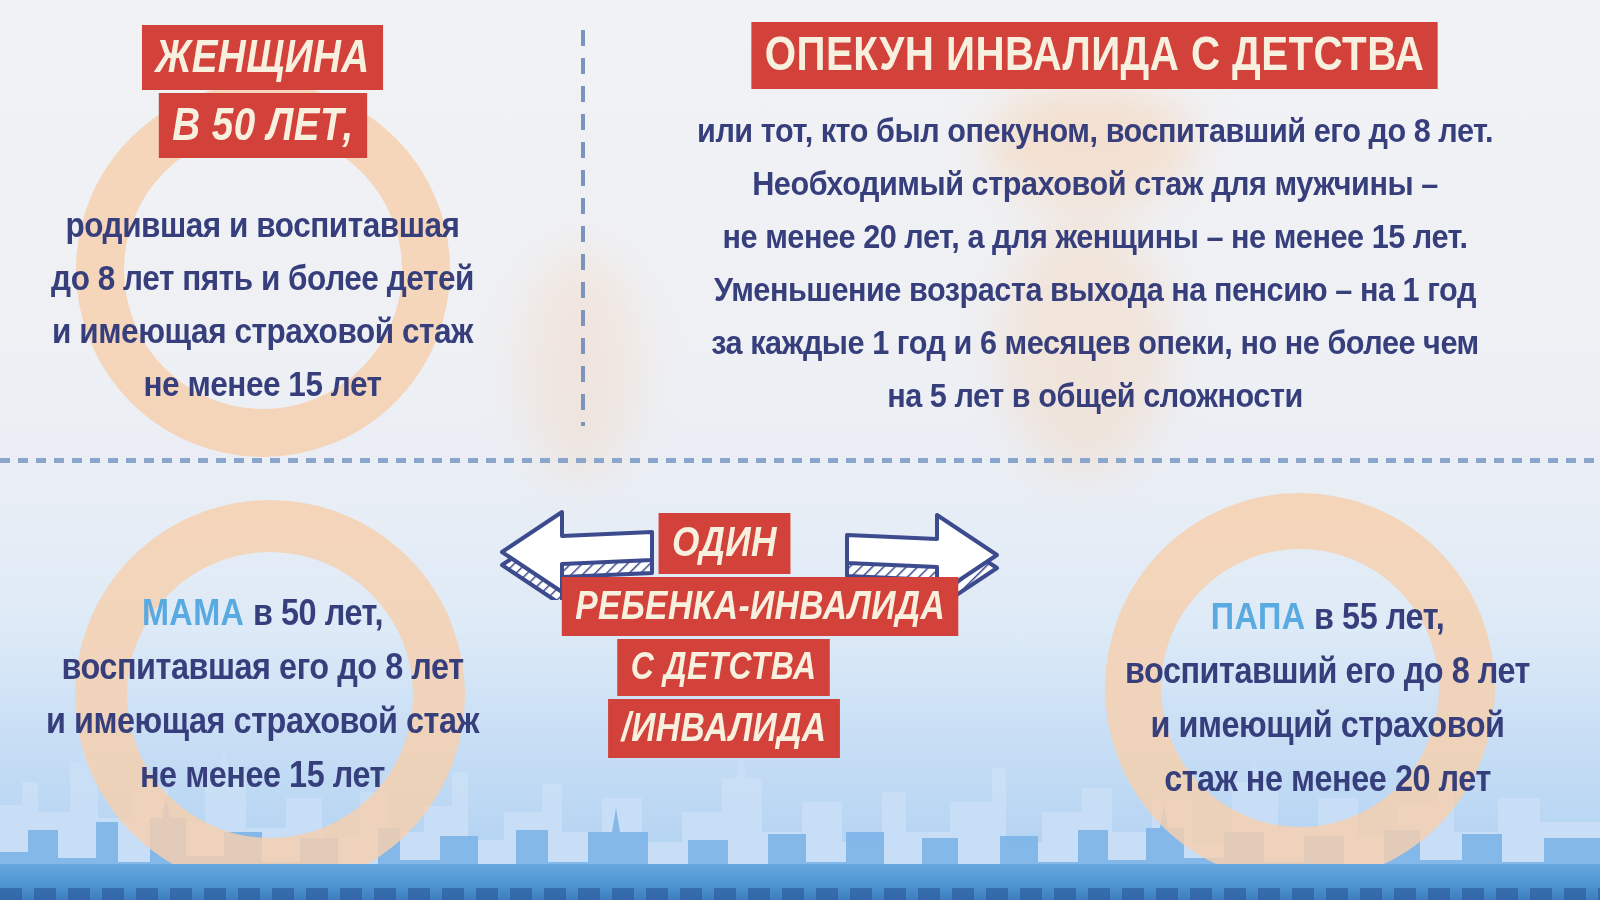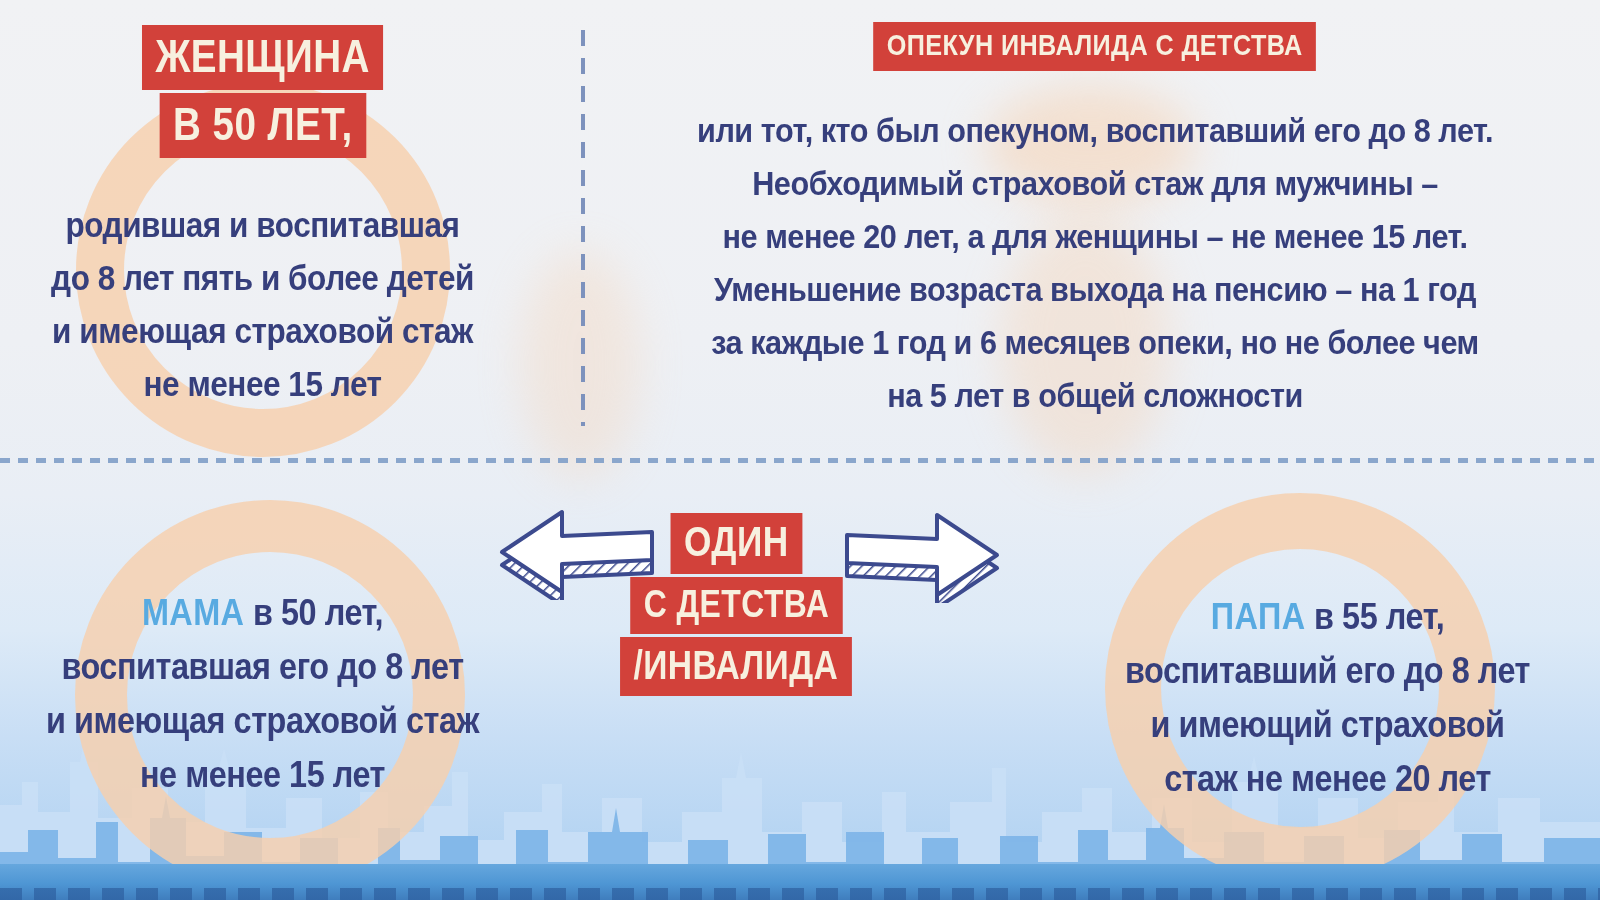--- a/index.html
+++ b/index.html
@@ -35,31 +35,31 @@
   
   .vdiv{position:absolute; left:581px; top:30px; width:4px; height:396px; z-index:4;
       background:repeating-linear-gradient(180deg,var(--divider-blue) 0 16px, rgba(0,0,0,0) 16px 28px);}
   .hdiv{position:absolute; left:0; top:458px; width:1600px; height:5px; z-index:4;
       background:repeating-linear-gradient(90deg,#8aa6cc 0 10px, rgba(0,0,0,0) 10px 18px);}
   
   .badge{display:inline-block; background:var(--badge-red); color:var(--badge-text);
       font-weight:bold; line-height:1; padding:8px 16px 11px;
       transform:scaleX(.84); transform-origin:center top; white-space:nowrap;
       letter-spacing:.5px;}
-  .brow{margin:3px 0; text-align:center;}
+  .brow{margin:3px 0; text-align:center;font-style:italic;}
   
   .txt{position:absolute; text-align:center; color:var(--text-dark); font-weight:bold;
       letter-spacing:-.5px; transform:scaleX(.9); transform-origin:center top; z-index:6;}
   .txt .line{white-space:nowrap;}
   .hl{color:var(--text-light-blue); letter-spacing:.5px;}
   .tl-badges{position:absolute; left:0; top:22px; width:525px; text-align:center;
       z-index:6; font-size:46px;}
   .tr-badge{position:absolute; left:600px; top:22px; width:990px; text-align:center;
-      z-index:6; font-size:30px;}
-  .center-badges{position:absolute; left:536px; top:510px; width:400px;
+      z-index:6; font-size:48px;}
+  .center-badges{position:absolute; left:524px; top:510px; width:400px;
       text-align:center; z-index:6;}
   .center-badges .f1{font-size:42px;} .center-badges .f2{font-size:40px;}
   .center-badges .f3{font-size:38px;}
   .tl-text{left:0; top:198px; width:525px; font-size:35px; line-height:53px;}
   .tr-text{left:600px; top:104px; width:990px; font-size:34px; line-height:53px;}
   .bl-text{left:0; top:586px; width:525px; font-size:36px; line-height:54px;}
   .br-text{left:1055px; top:590px; width:545px; font-size:36px; line-height:54px;}
   .arrow{position:absolute; z-index:5;}
   .arrow.left{left:496px; top:500px;}
   .arrow.right{left:843px; top:503px;}
@@ -106,20 +106,21 @@
     <div class="line">или тот, кто был опекуном, воспитавший его до 8 лет.</div>
     <div class="line">Необходимый страховой стаж для мужчины –</div>
     <div class="line">не менее 20 лет, а для женщины – не менее 15 лет.</div>
     <div class="line">Уменьшение возраста выхода на пенсию – на 1 год</div>
     <div class="line">за каждые 1 год и 6 месяцев опеки, но не более чем</div>
     <div class="line">на 5 лет в общей сложности</div>
   </div>
 
   <div class="center-badges">
     <div class="brow"><span class="badge f1">ОДИН</span></div>
+    <div class="brow"><span class="badge f2">РЕБЕНКА-ИНВАЛИДА</span></div>
     <div class="brow"><span class="badge f3">С ДЕТСТВА</span></div>
     <div class="brow"><span class="badge f2">/ИНВАЛИДА</span></div>
   </div>
 
   <svg class="arrow left" width="160" height="100" viewBox="0 0 160 100">
     <defs>
       <pattern id="hatchL" width="8" height="8" patternUnits="userSpaceOnUse" patternTransform="rotate(45)">
         <rect width="8" height="8" fill="#ffffff"></rect>
         <line x1="0" y1="0" x2="0" y2="8" stroke="#3c4a8e" stroke-width="3"></line>
       </pattern>

